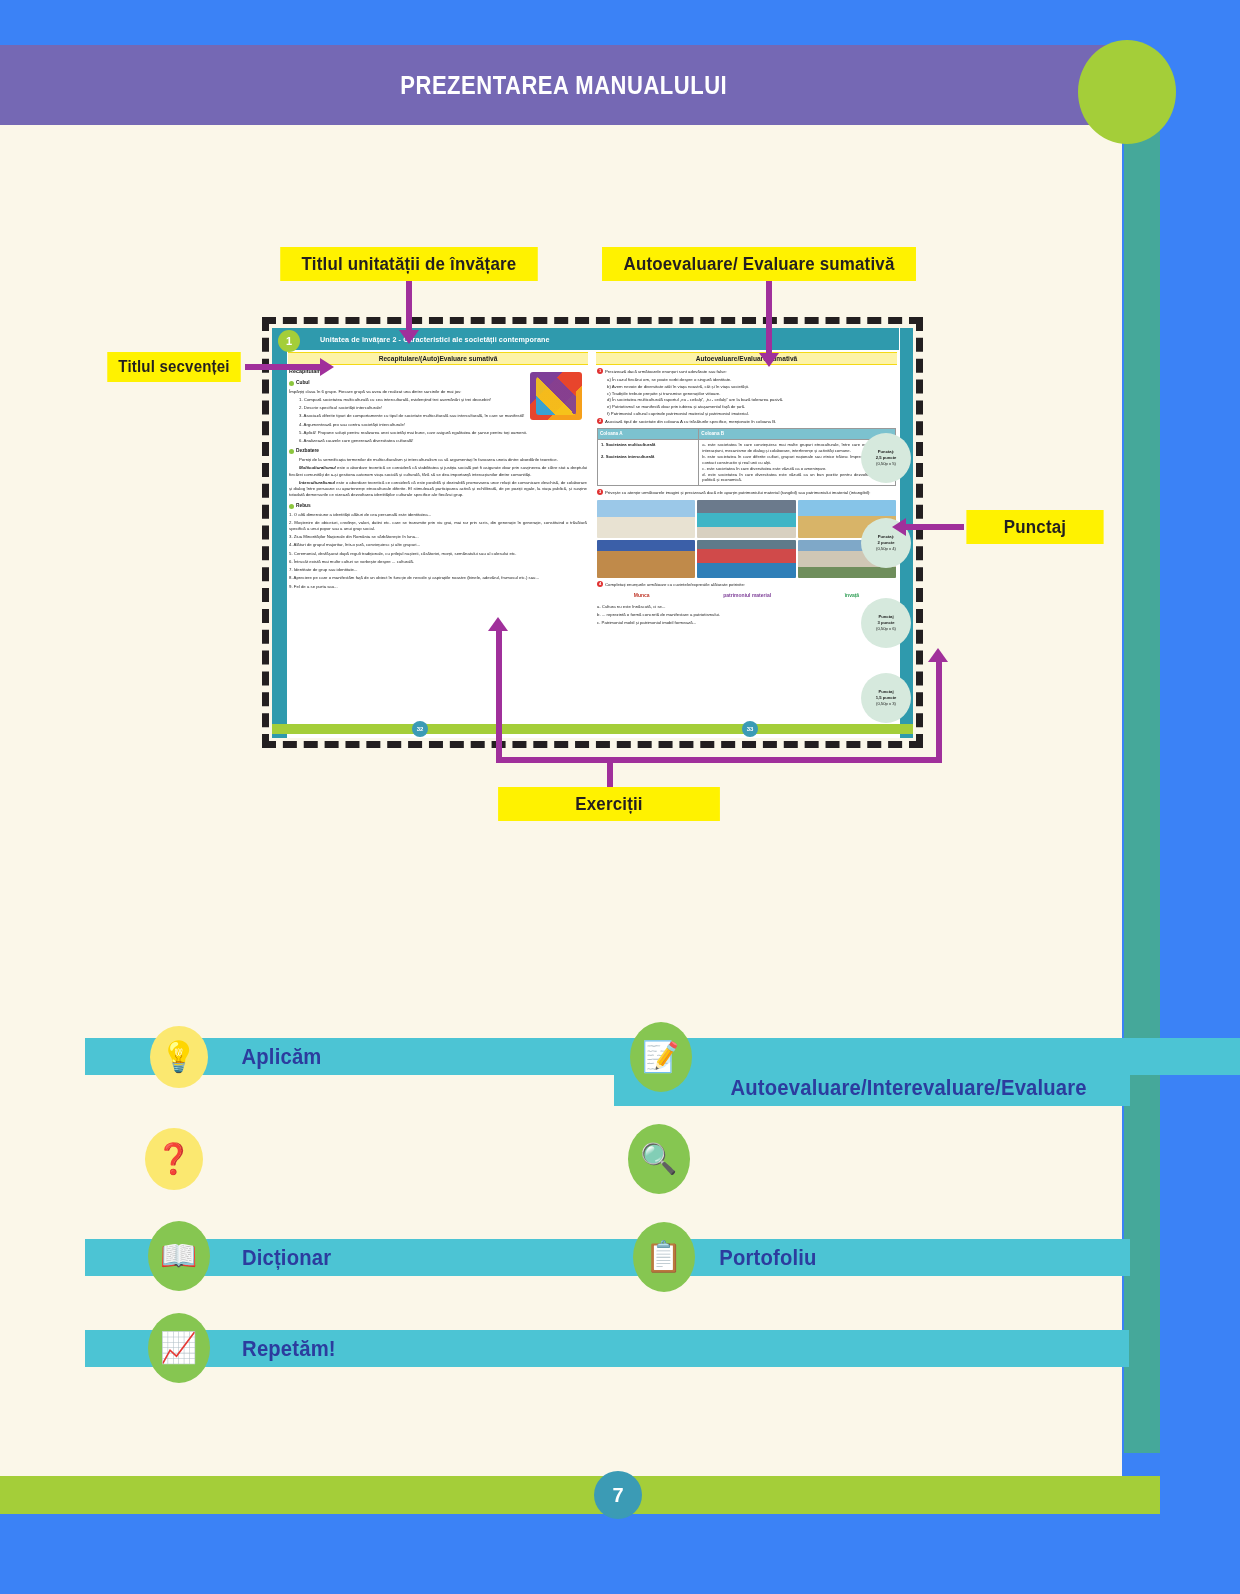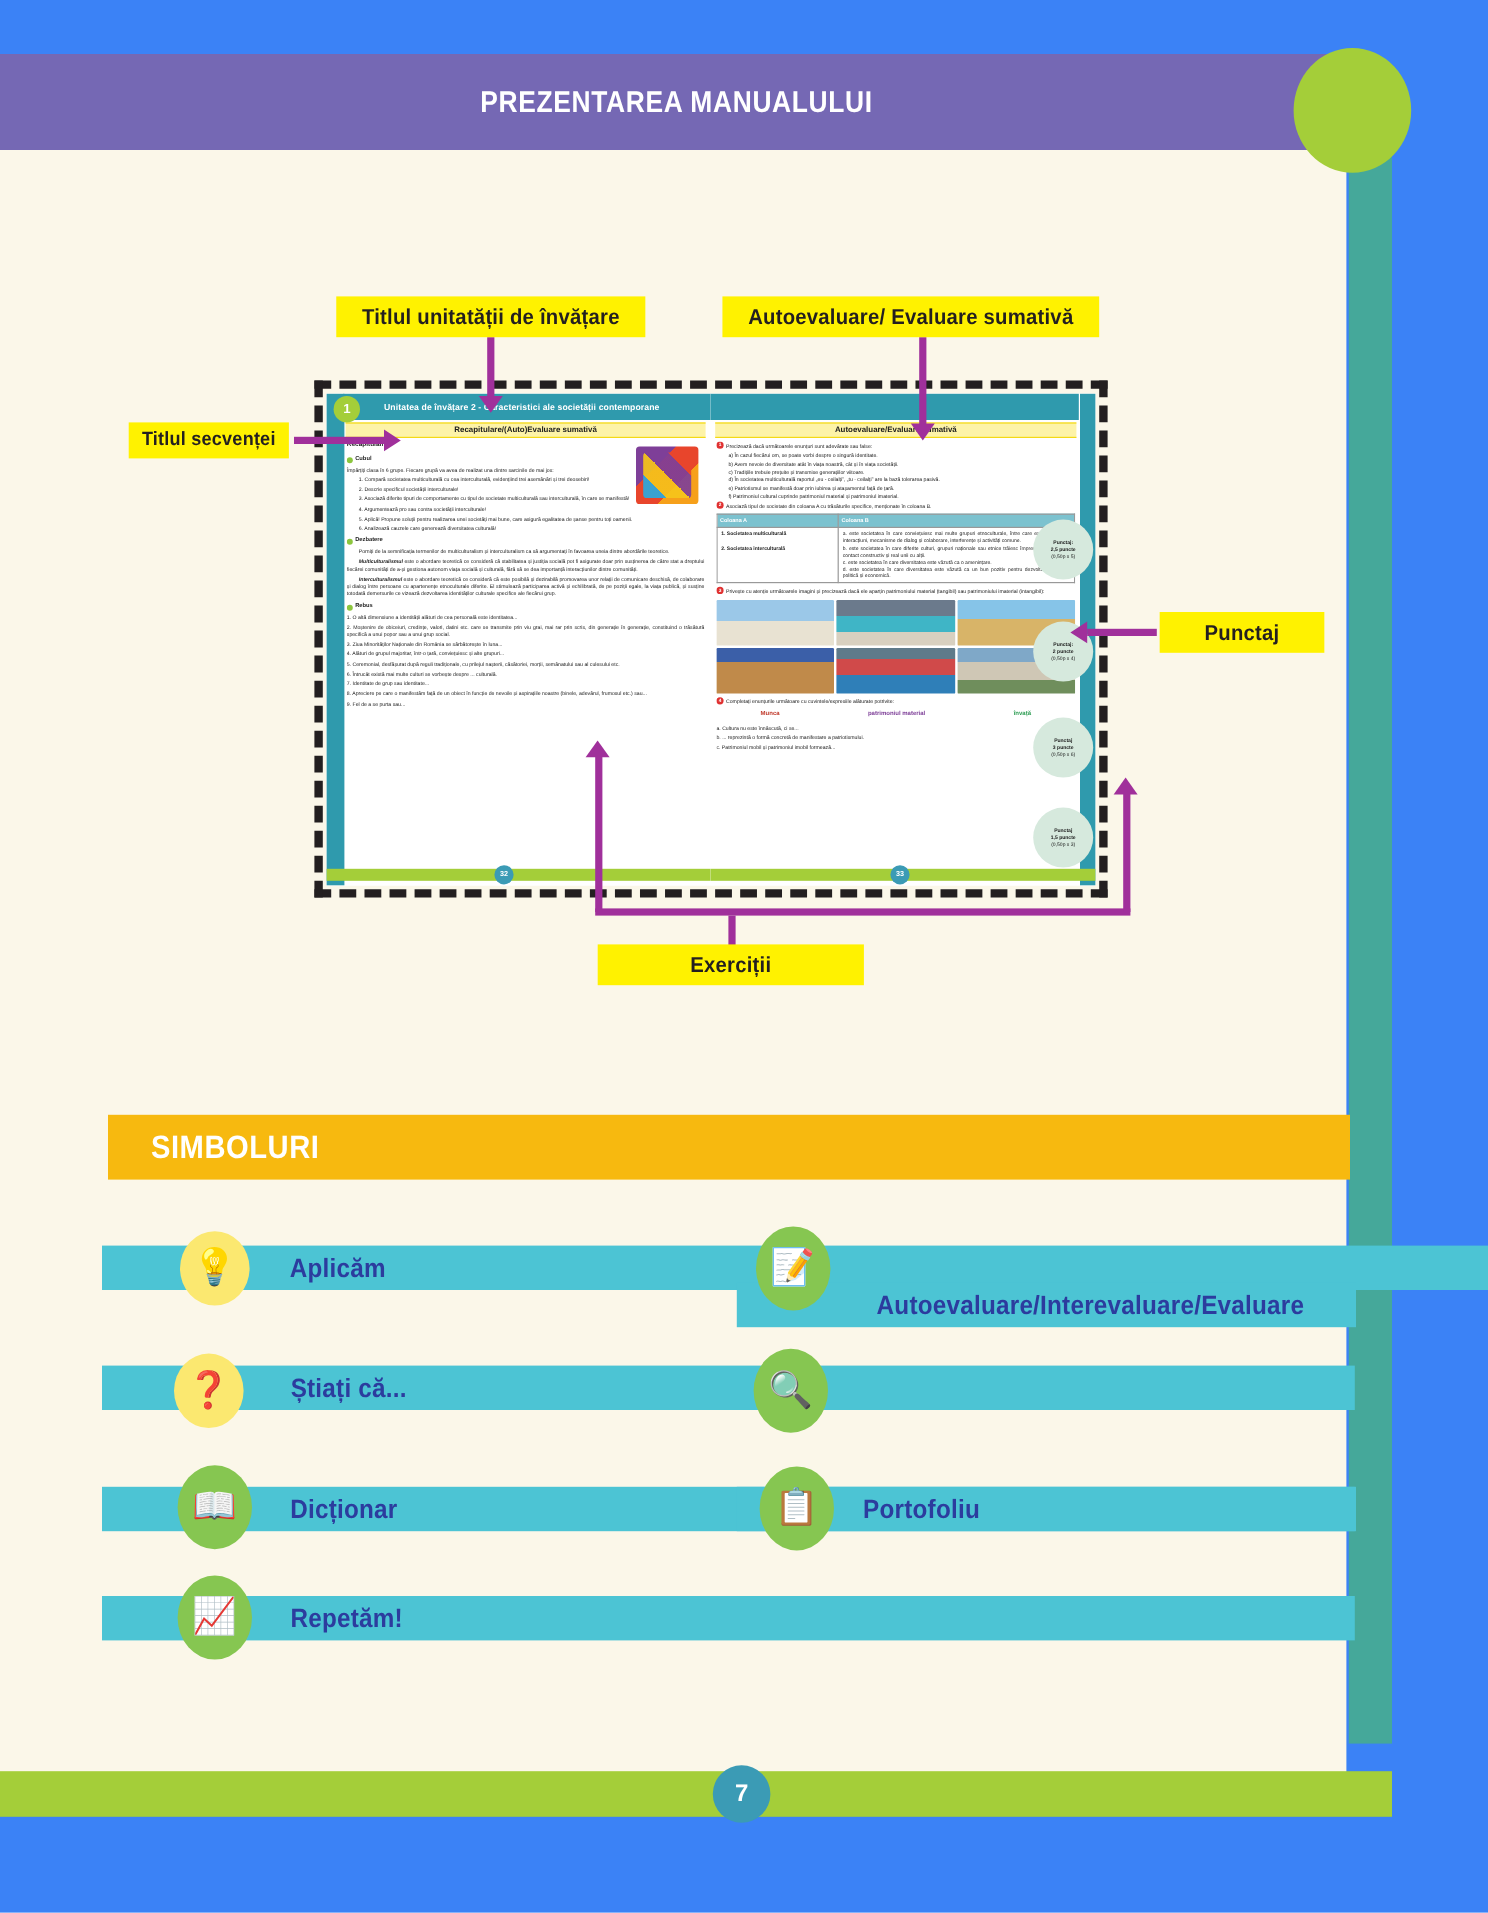--- a/index.html
+++ b/index.html
@@ -493,32 +493,26 @@
         <span>Punctaj</span>
         <span>1,5 puncte</span>
         <span class="small">(0,50p x 3)</span>
       </div>
 
       <div class="foot-green"></div>
       <div class="foot-num r">33</div>
     </div>
   </div>
 
-  <div class="simb-band">
-    <div class="simb-title">SIMBOLURI</div>
-  </div>
 
   <div class="sym-row r1">
     <div class="sym-label">Aplicăm</div>
   </div>
   <div class="sym-row r2">
     <div class="sym-label">Autoevaluare/Interevaluare/Evaluare</div>
-  </div>
-  <div class="sym-row r3">
-    <div class="sym-label">Știați că...</div>
   </div>
   <div class="sym-row r5">
     <div class="sym-label">Dicționar</div>
   </div>
   <div class="sym-row r6">
     <div class="sym-label">Portofoliu</div>
   </div>
   <div class="sym-row r7">
     <div class="sym-label">Repetăm!</div>
   </div>

